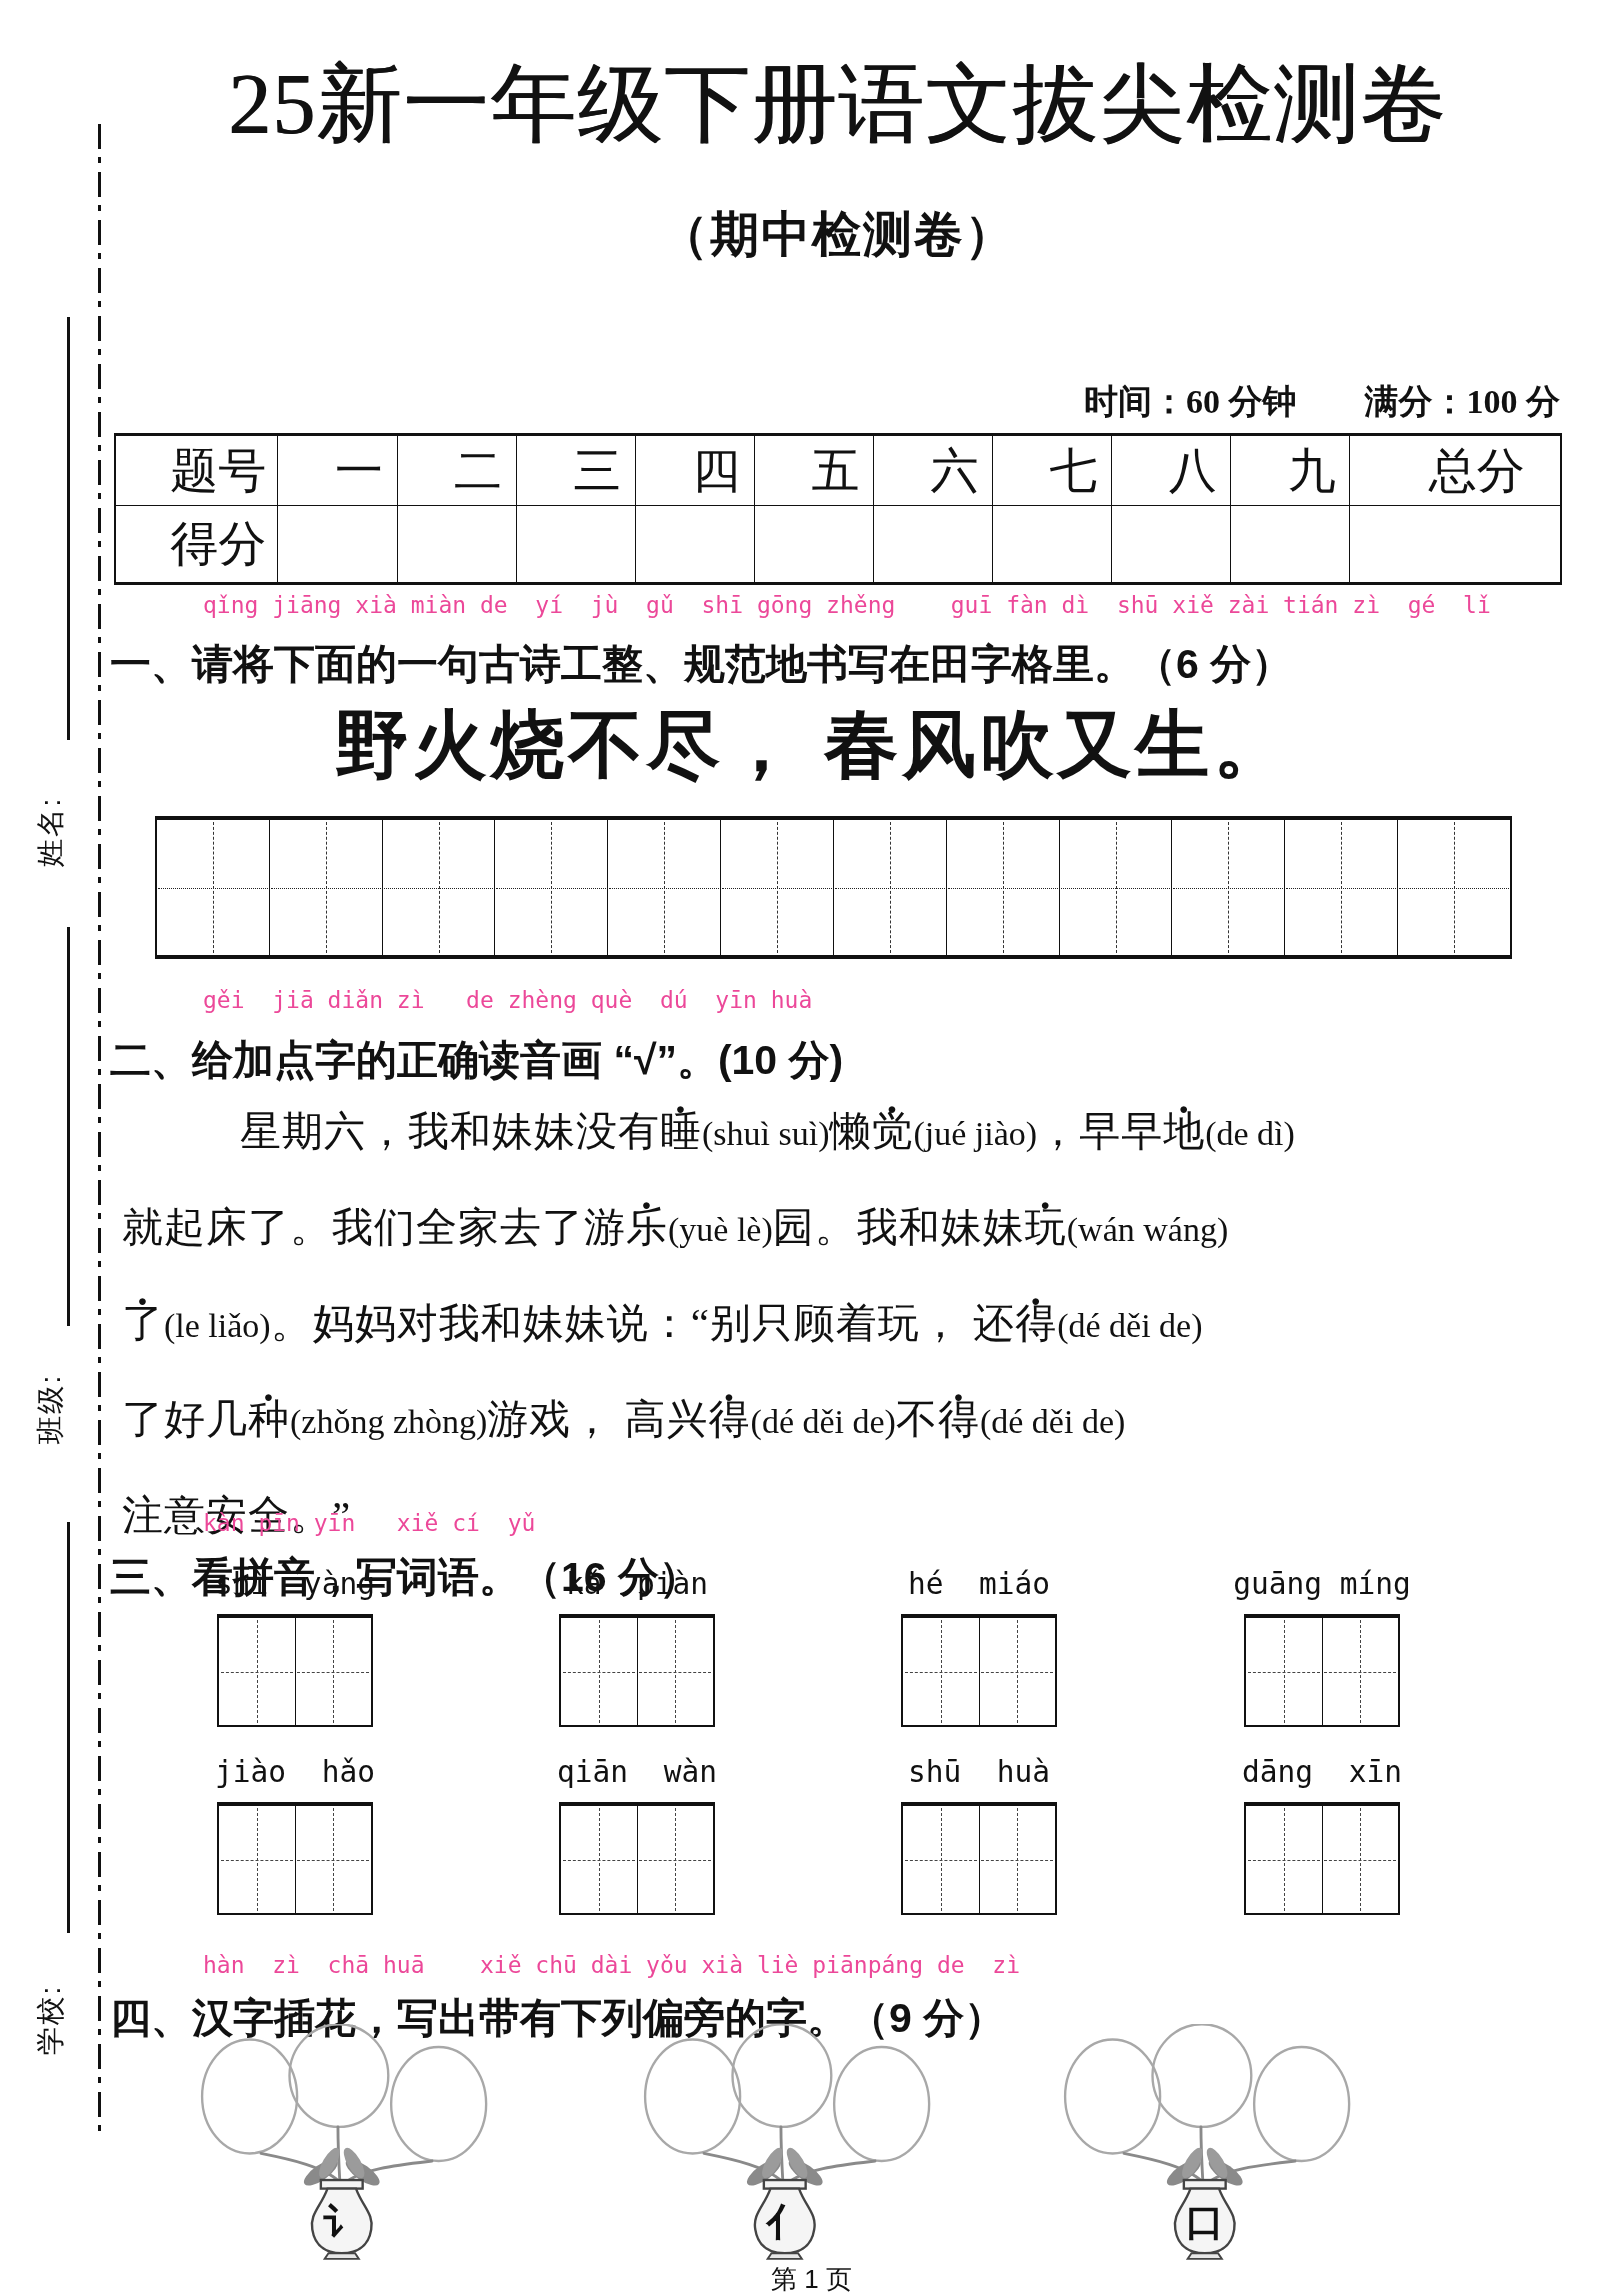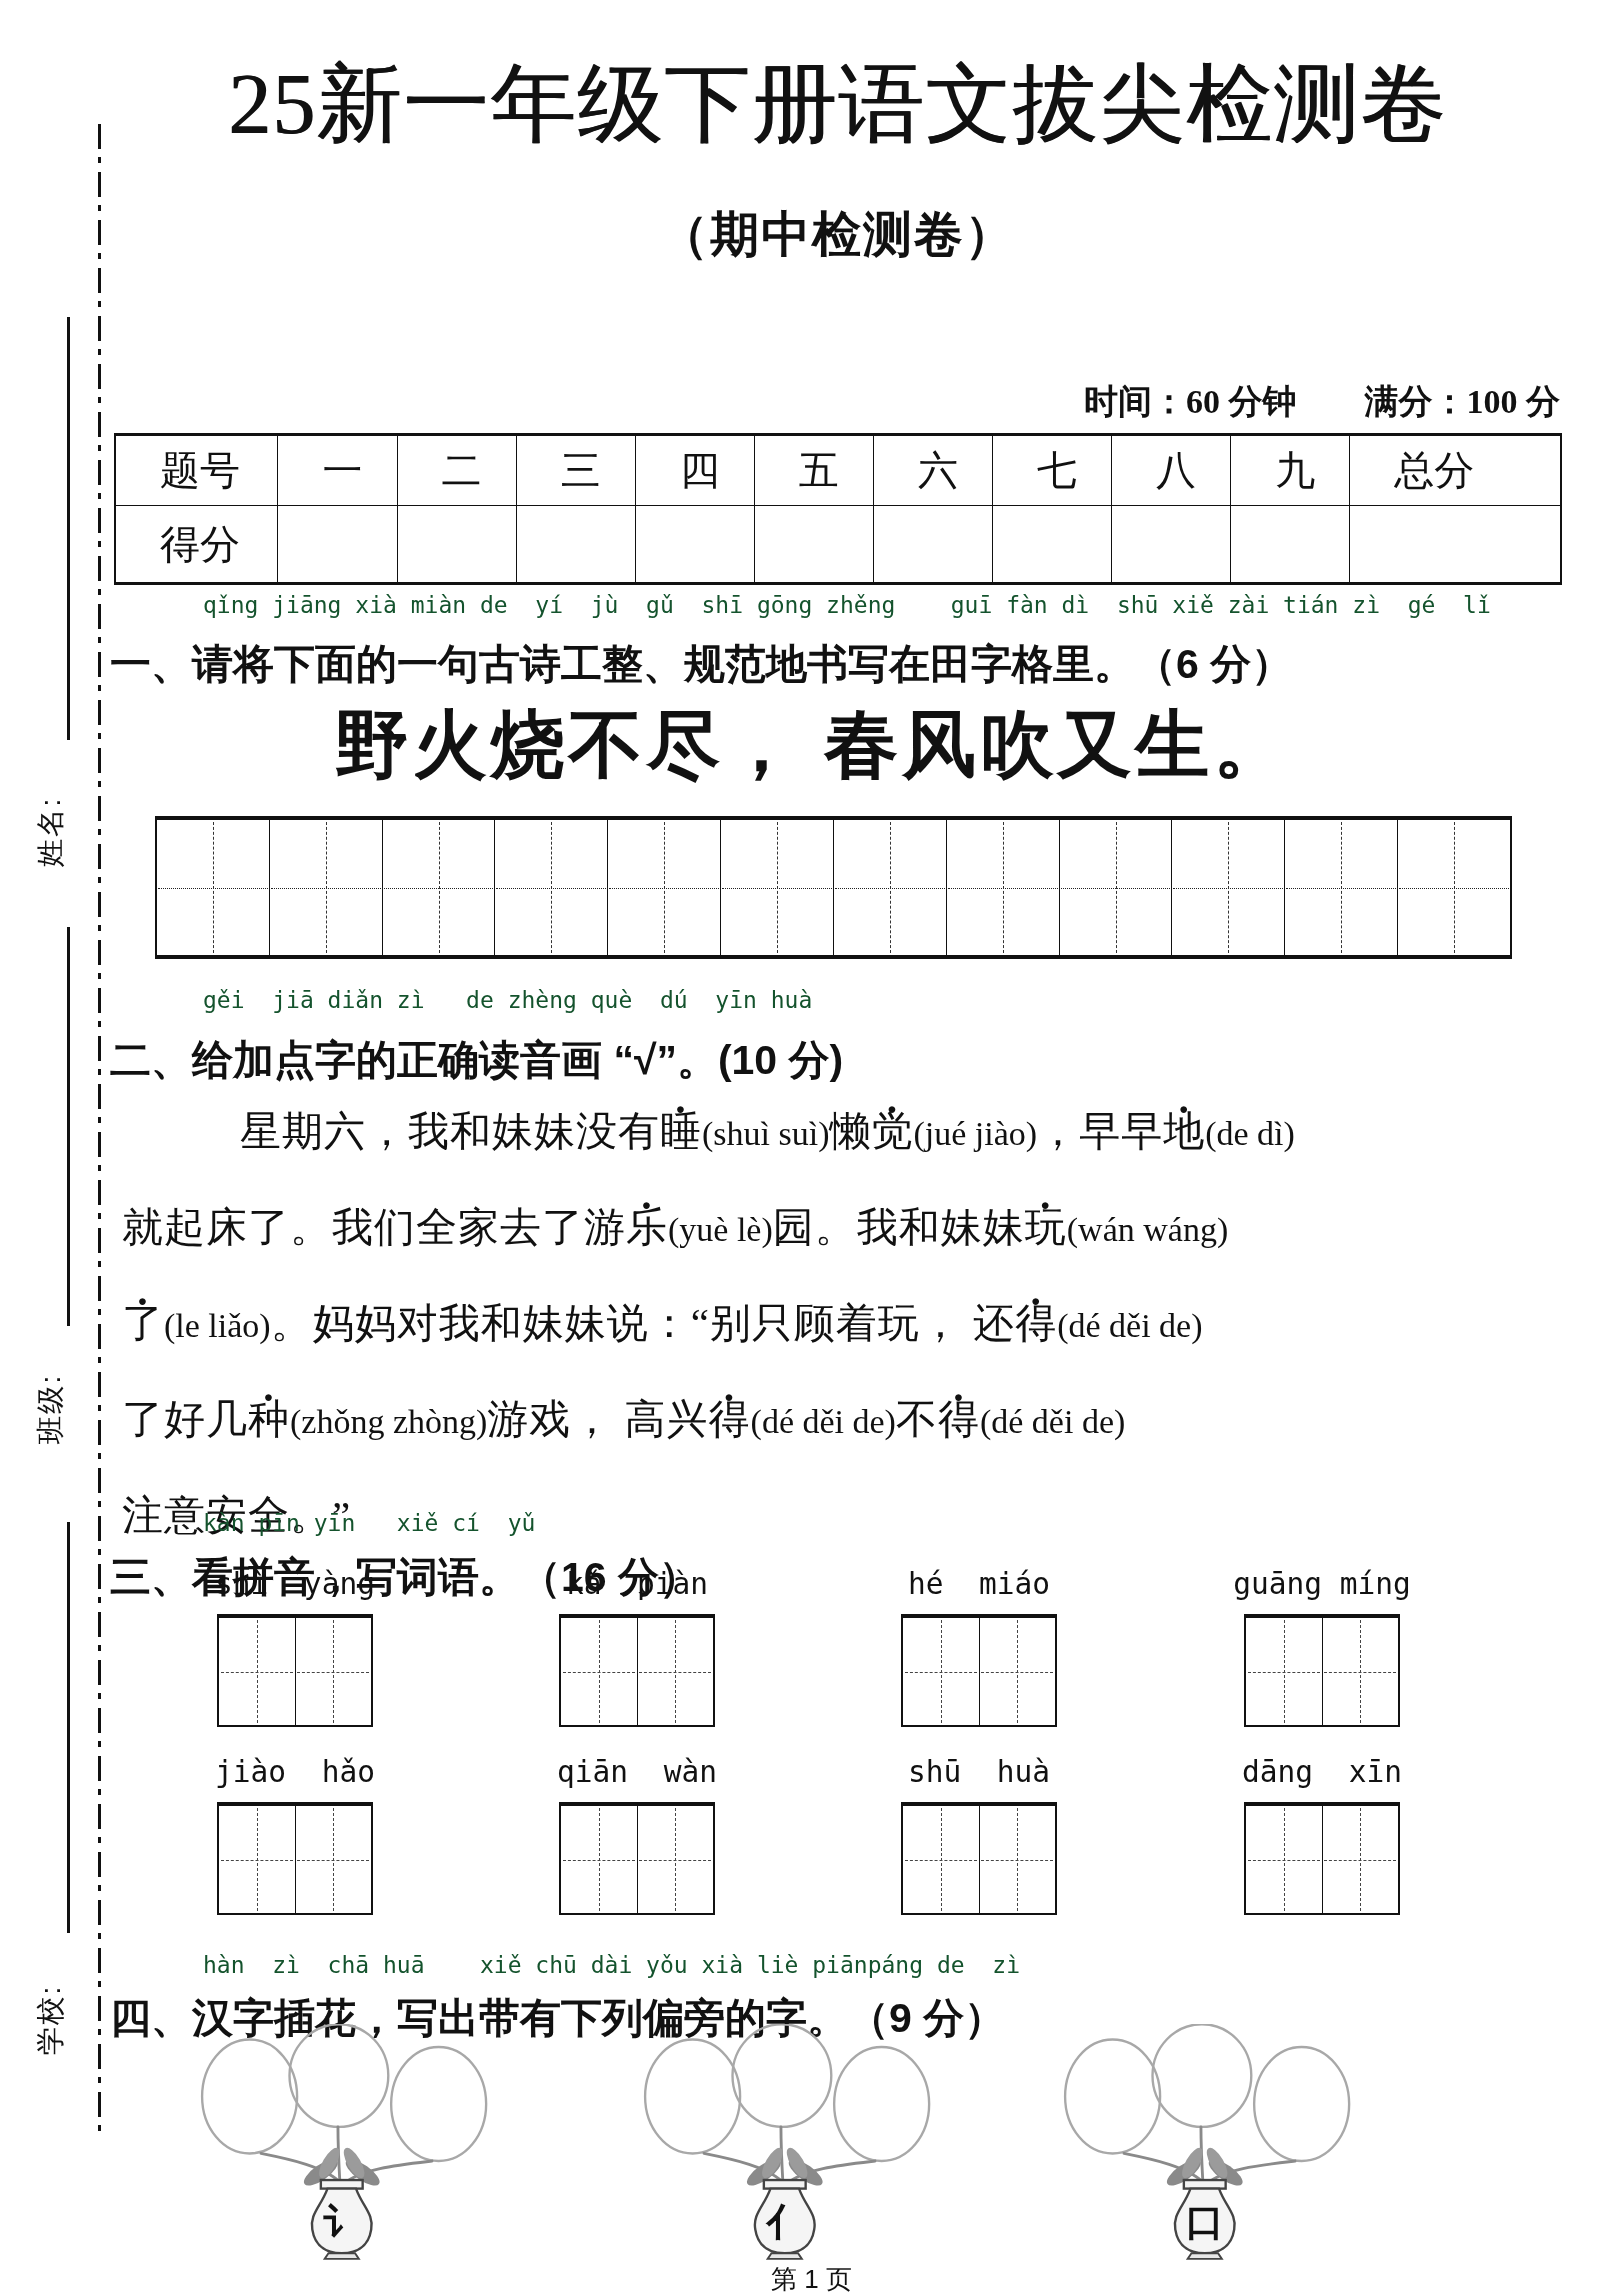--- a/index.html
+++ b/index.html
@@ -24,29 +24,29 @@
   
   .main-title{left:105px;top:55px;width:1465px;text-align:center;
     font-size:86px;font-weight:400;letter-spacing:1px;line-height:1.15;
     text-shadow:1px 0 0 #111;}
   .sub-title{left:105px;top:202px;width:1465px;text-align:center;
     font-size:49px;font-weight:900;letter-spacing:1.9px;}
   .time-line{top:379px;right:63px;font-size:34px;font-weight:bold;white-space:pre;}
 
   
   .score-table{left:114px;top:433px;width:1448px;border-collapse:collapse;table-layout:fixed;}
-  .score-table td{border:1.9px solid #111;font-size:40px;height:67px;
+  .score-table td{border:1.9px solid #111;text-align:center;font-size:48px;height:67px;
     font-family:"Liberation Serif",serif;padding-left:44px;}
   .score-table tr:first-child td{border-top:3.8px solid #111;}
   .score-table tr:last-child td{border-bottom:3.8px solid #111;height:74px;}
   .score-table td:first-child{border-left:2.9px solid #111;}
   .score-table td:last-child{border-right:2.9px solid #111;margin-left:45px;}
 
   
-  .sec-pinyin{font-size:23px;white-space:pre;color:#14532d;font-family:"DejaVu Sans Mono",monospace;text-align:center;}
+  .sec-pinyin{font-size:23px;white-space:pre;color:#ec4899;font-family:"DejaVu Sans Mono",monospace;text-align:center;}
   .sec-title{font-size:41px;font-weight:bold;font-family:"Liberation Sans",sans-serif;
     white-space:nowrap;letter-spacing:0px;margin-top:13px;}
 
   .poem{left:114px;top:696px;width:1398px;text-align:center;font-size:74px;font-weight:900;
     letter-spacing:3.8px;white-space:nowrap;}
 
   
   .tzg-grid{left:155px;top:816px;width:1357px;height:143px;display:flex;
     border-top:4.8px solid #111;border-bottom:4.8px solid #111;border-left:2.9px solid #111;border-right:2.9px solid #111;
     box-sizing:border-box;background:#fff;}

